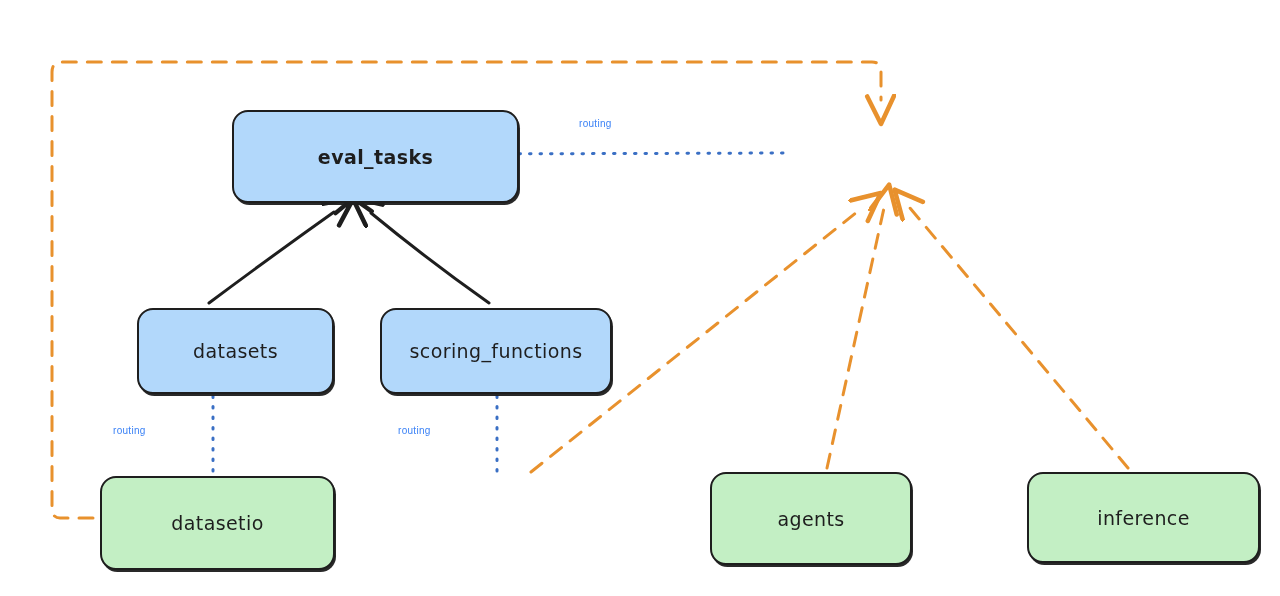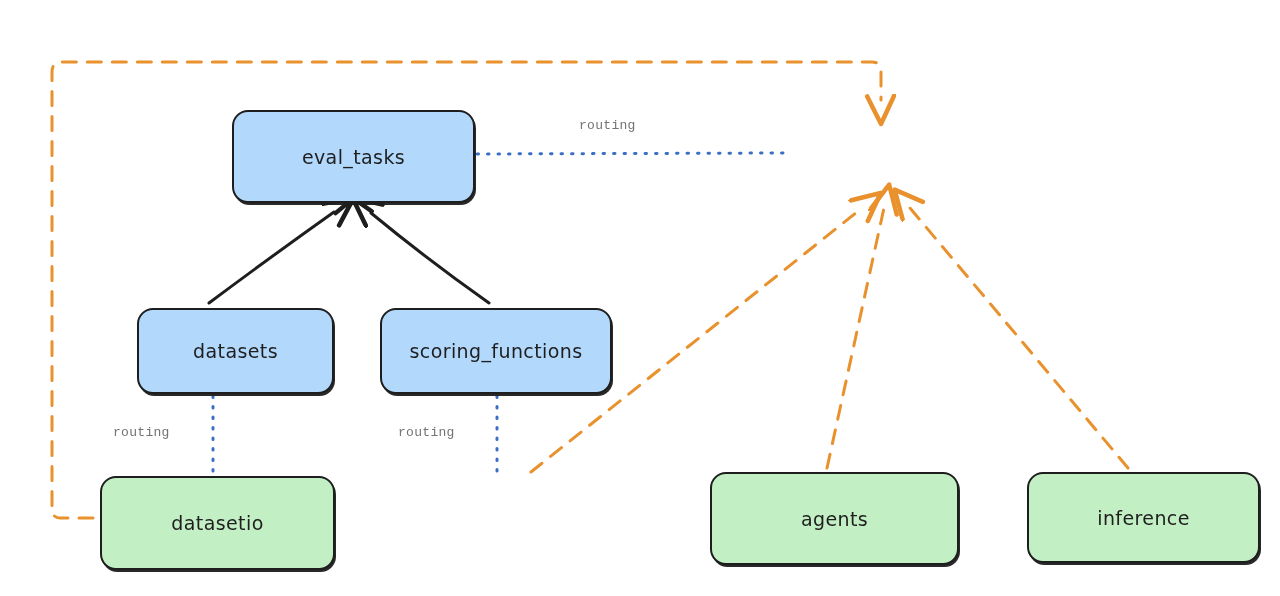--- a/index.html
+++ b/index.html
@@ -38,23 +38,23 @@
     font-size: 19px;
     color: #1e1e1e;
     letter-spacing: 0.4px;
     z-index: 3;
     box-shadow: 1.5px 2.5px 0 -0.5px rgba(30,30,30,0.95);
   }
   .node-blue { background: #b2d8fb; }
   .node-green { background: #c3efc4; }
   .edge-label {
     position: absolute;
-    font-family: Liberation Mono, monospace;
-    font-size: 13px;
-    color: #737373;
+    font-family: Liberation Sans, sans-serif;
+    font-size: 10px;
+    color: #3b82f6;
     white-space: nowrap;
     z-index: 4;
     letter-spacing: 0.3px;
   }
 </style>
 </head>
 <body>
 
 <div id="diagram-root">
 
@@ -80,33 +80,33 @@
 
     <path d="M93,518 L60,518 Q52,518 52,508 L52,72 Q52,62 62,62 L872,62 Q881,62 881,72 L881,100" fill="none" stroke="#e8912d" stroke-width="3" stroke-linecap="round" stroke-dasharray="14 11" marker-end="url(#arrow-orange)"></path>
 
     <path d="M531,472 L862,208" fill="none" stroke="#e8912d" stroke-width="3" stroke-linecap="round" stroke-dasharray="14 11" marker-end="url(#arrow-orange)"></path>
 
     <path d="M827,468 L884,208" fill="none" stroke="#e8912d" stroke-width="3" stroke-linecap="round" stroke-dasharray="14 11" marker-end="url(#arrow-orange)"></path>
 
     <path d="M1128,468 L910,208" fill="none" stroke="#e8912d" stroke-width="3" stroke-linecap="round" stroke-dasharray="14 11" marker-end="url(#arrow-orange)"></path>
   </svg>
 
-  <div class="node node-blue" id="n-eval_tasks" style="left: 232px; top: 110px; width: 243px; height: 93px;">
+  <div class="node node-blue" id="n-eval_tasks" style="left: 232px; top: 110px; width: 287px; height: 93px; font-weight: bold;">
       <span>eval_tasks</span>
     </div>
   <div class="node node-blue" id="n-datasets" style="left: 97px; top: 308px; width: 197px; height: 86px; margin-left: 40px;">
       <span>datasets</span>
     </div>
   <div class="node node-blue" id="n-scoring_functions" style="left: 380px; top: 308px; width: 232px; height: 86px;">
       <span>scoring_functions</span>
     </div>
   <div class="node node-green" id="n-datasetio" style="left: 100px; top: 476px; width: 235px; height: 94px;">
       <span>datasetio</span>
     </div>
-  <div class="node node-green" id="n-agents" style="left: 710px; top: 472px; width: 249px; height: 93px;">
+  <div class="node node-green" id="n-agents" style="left: 710px; top: 472px; width: 202px; height: 93px;">
       <span>agents</span>
     </div>
   <div class="node node-green" id="n-inference" style="left: 1027px; top: 472px; width: 233px; height: 91px;">
       <span>inference</span>
     </div>
 
   <div class="edge-label" id="l-routing-eval" style="left: 579px; top: 118px;">routing</div>
   <div class="edge-label" id="l-routing-datasets" style="left: 113px; top: 425px;">routing</div>
   <div class="edge-label" id="l-routing-scoring" style="left: 398px; top: 425px;">routing</div>
 

